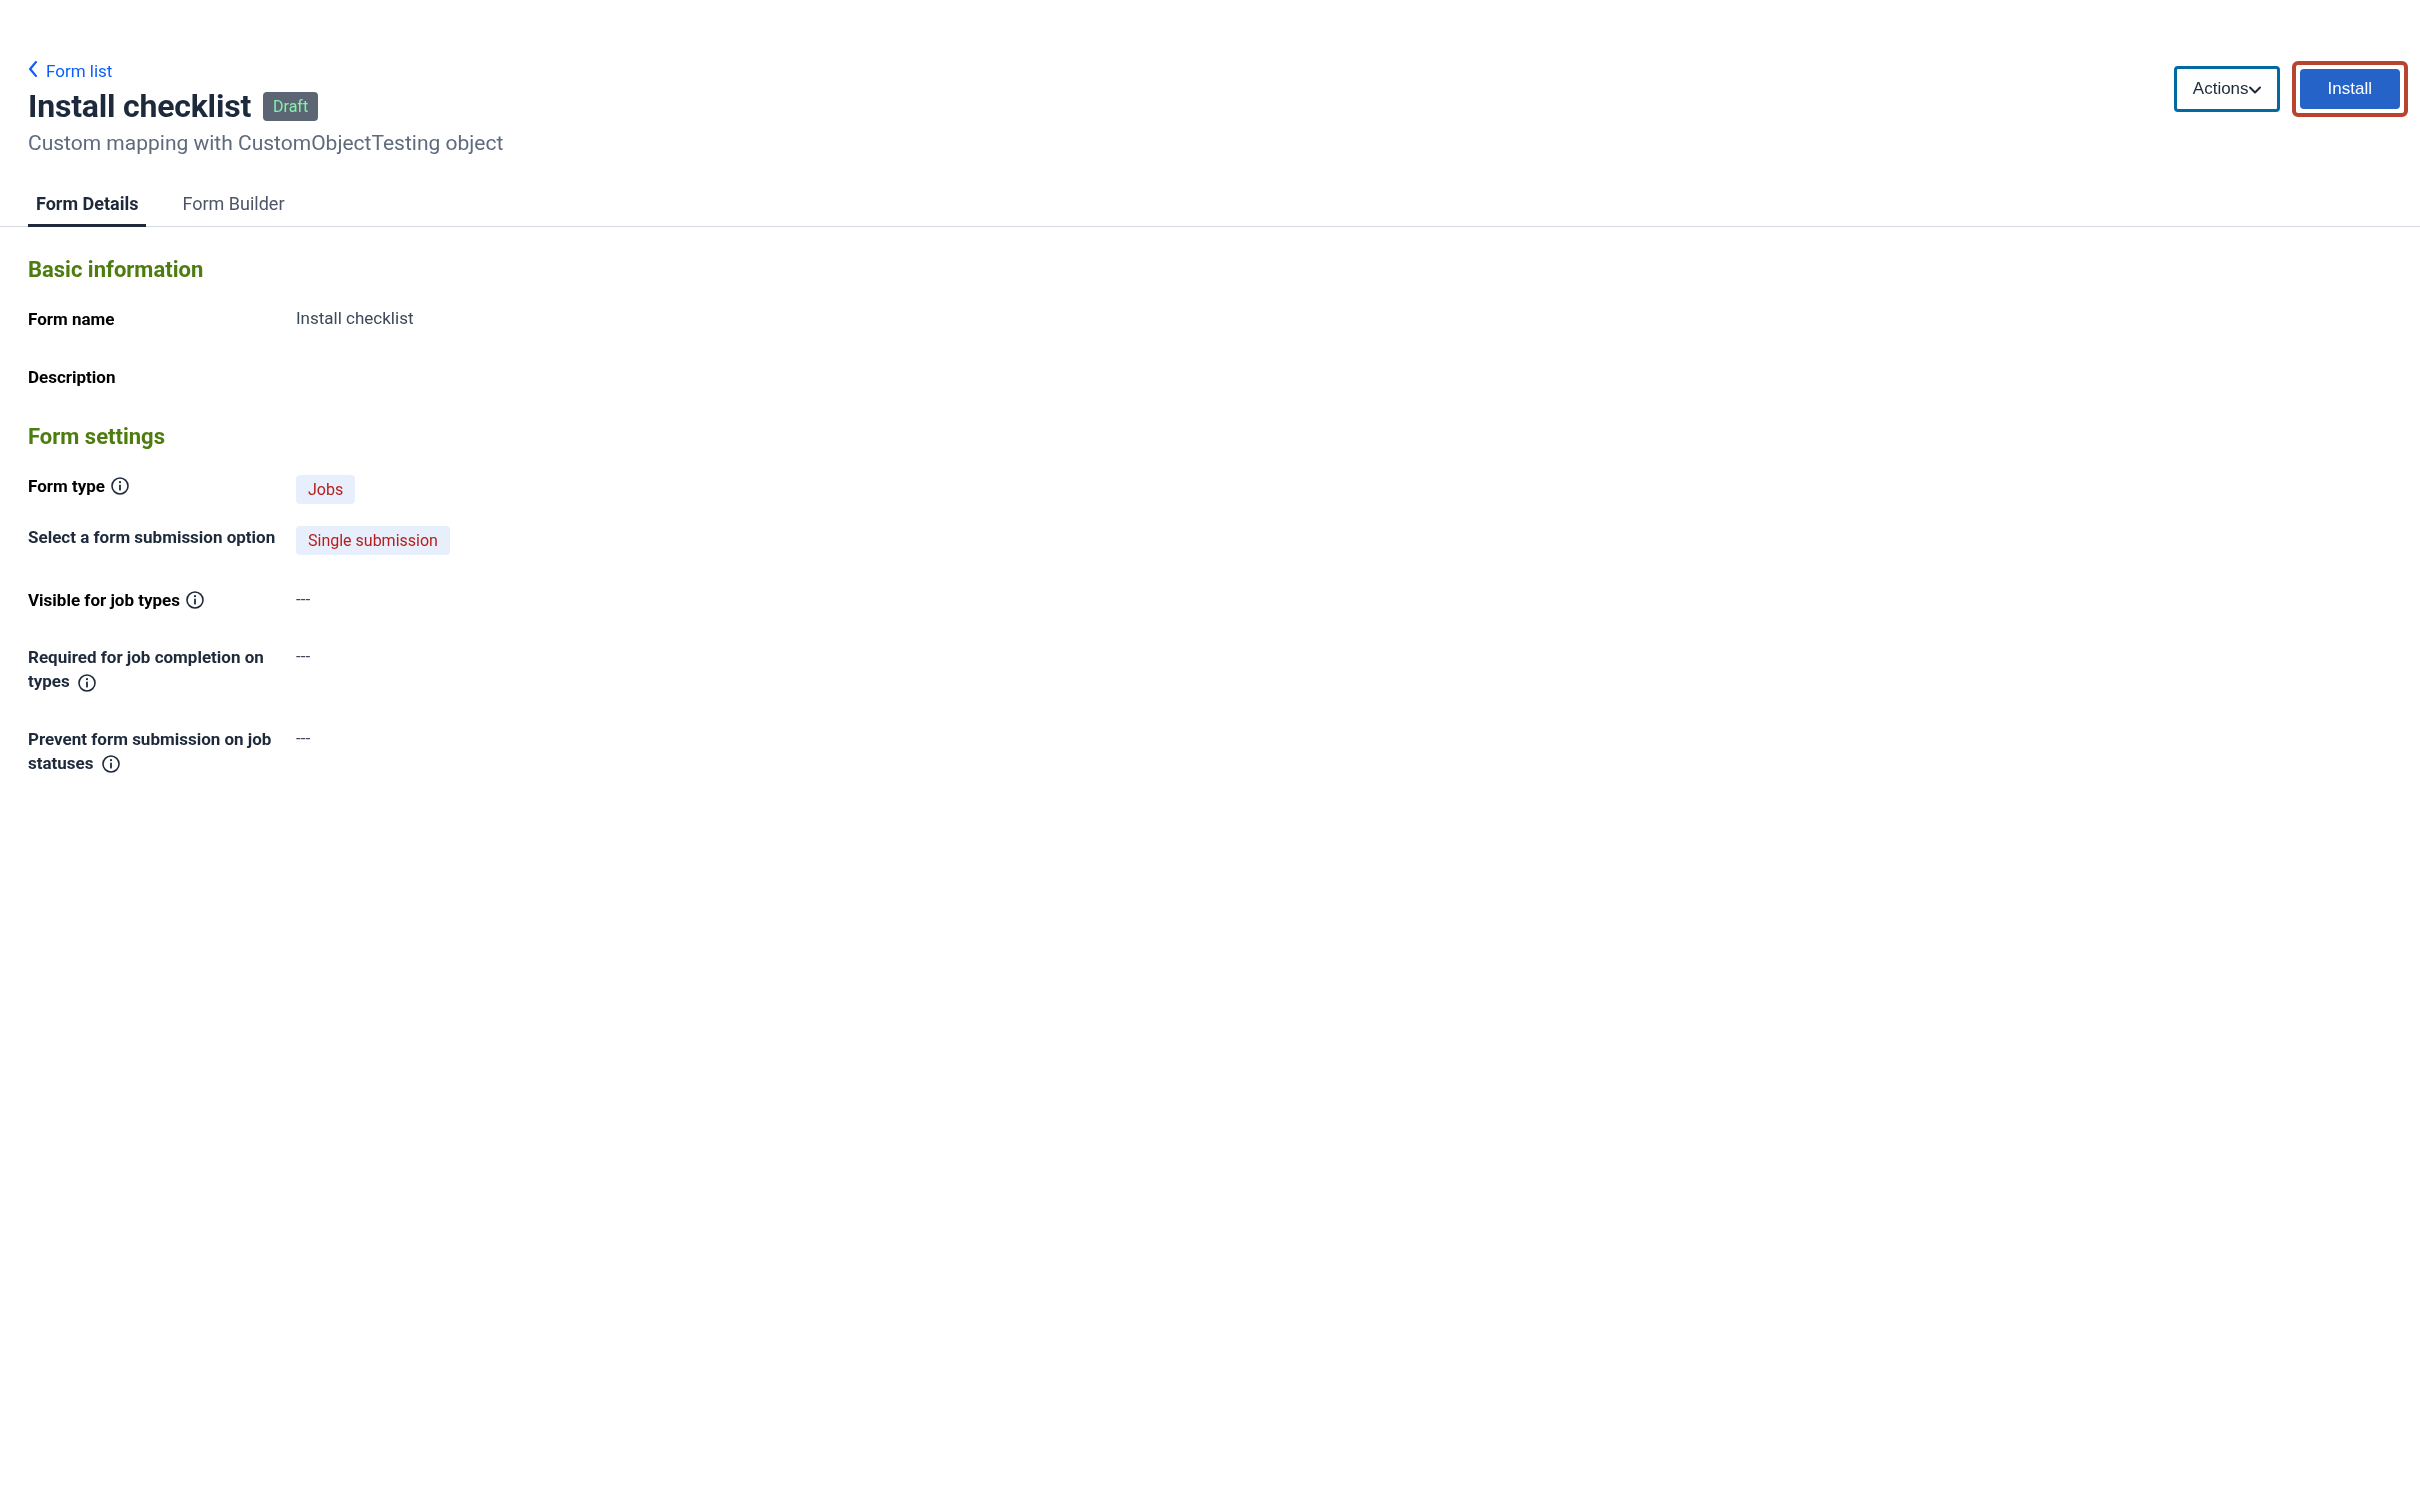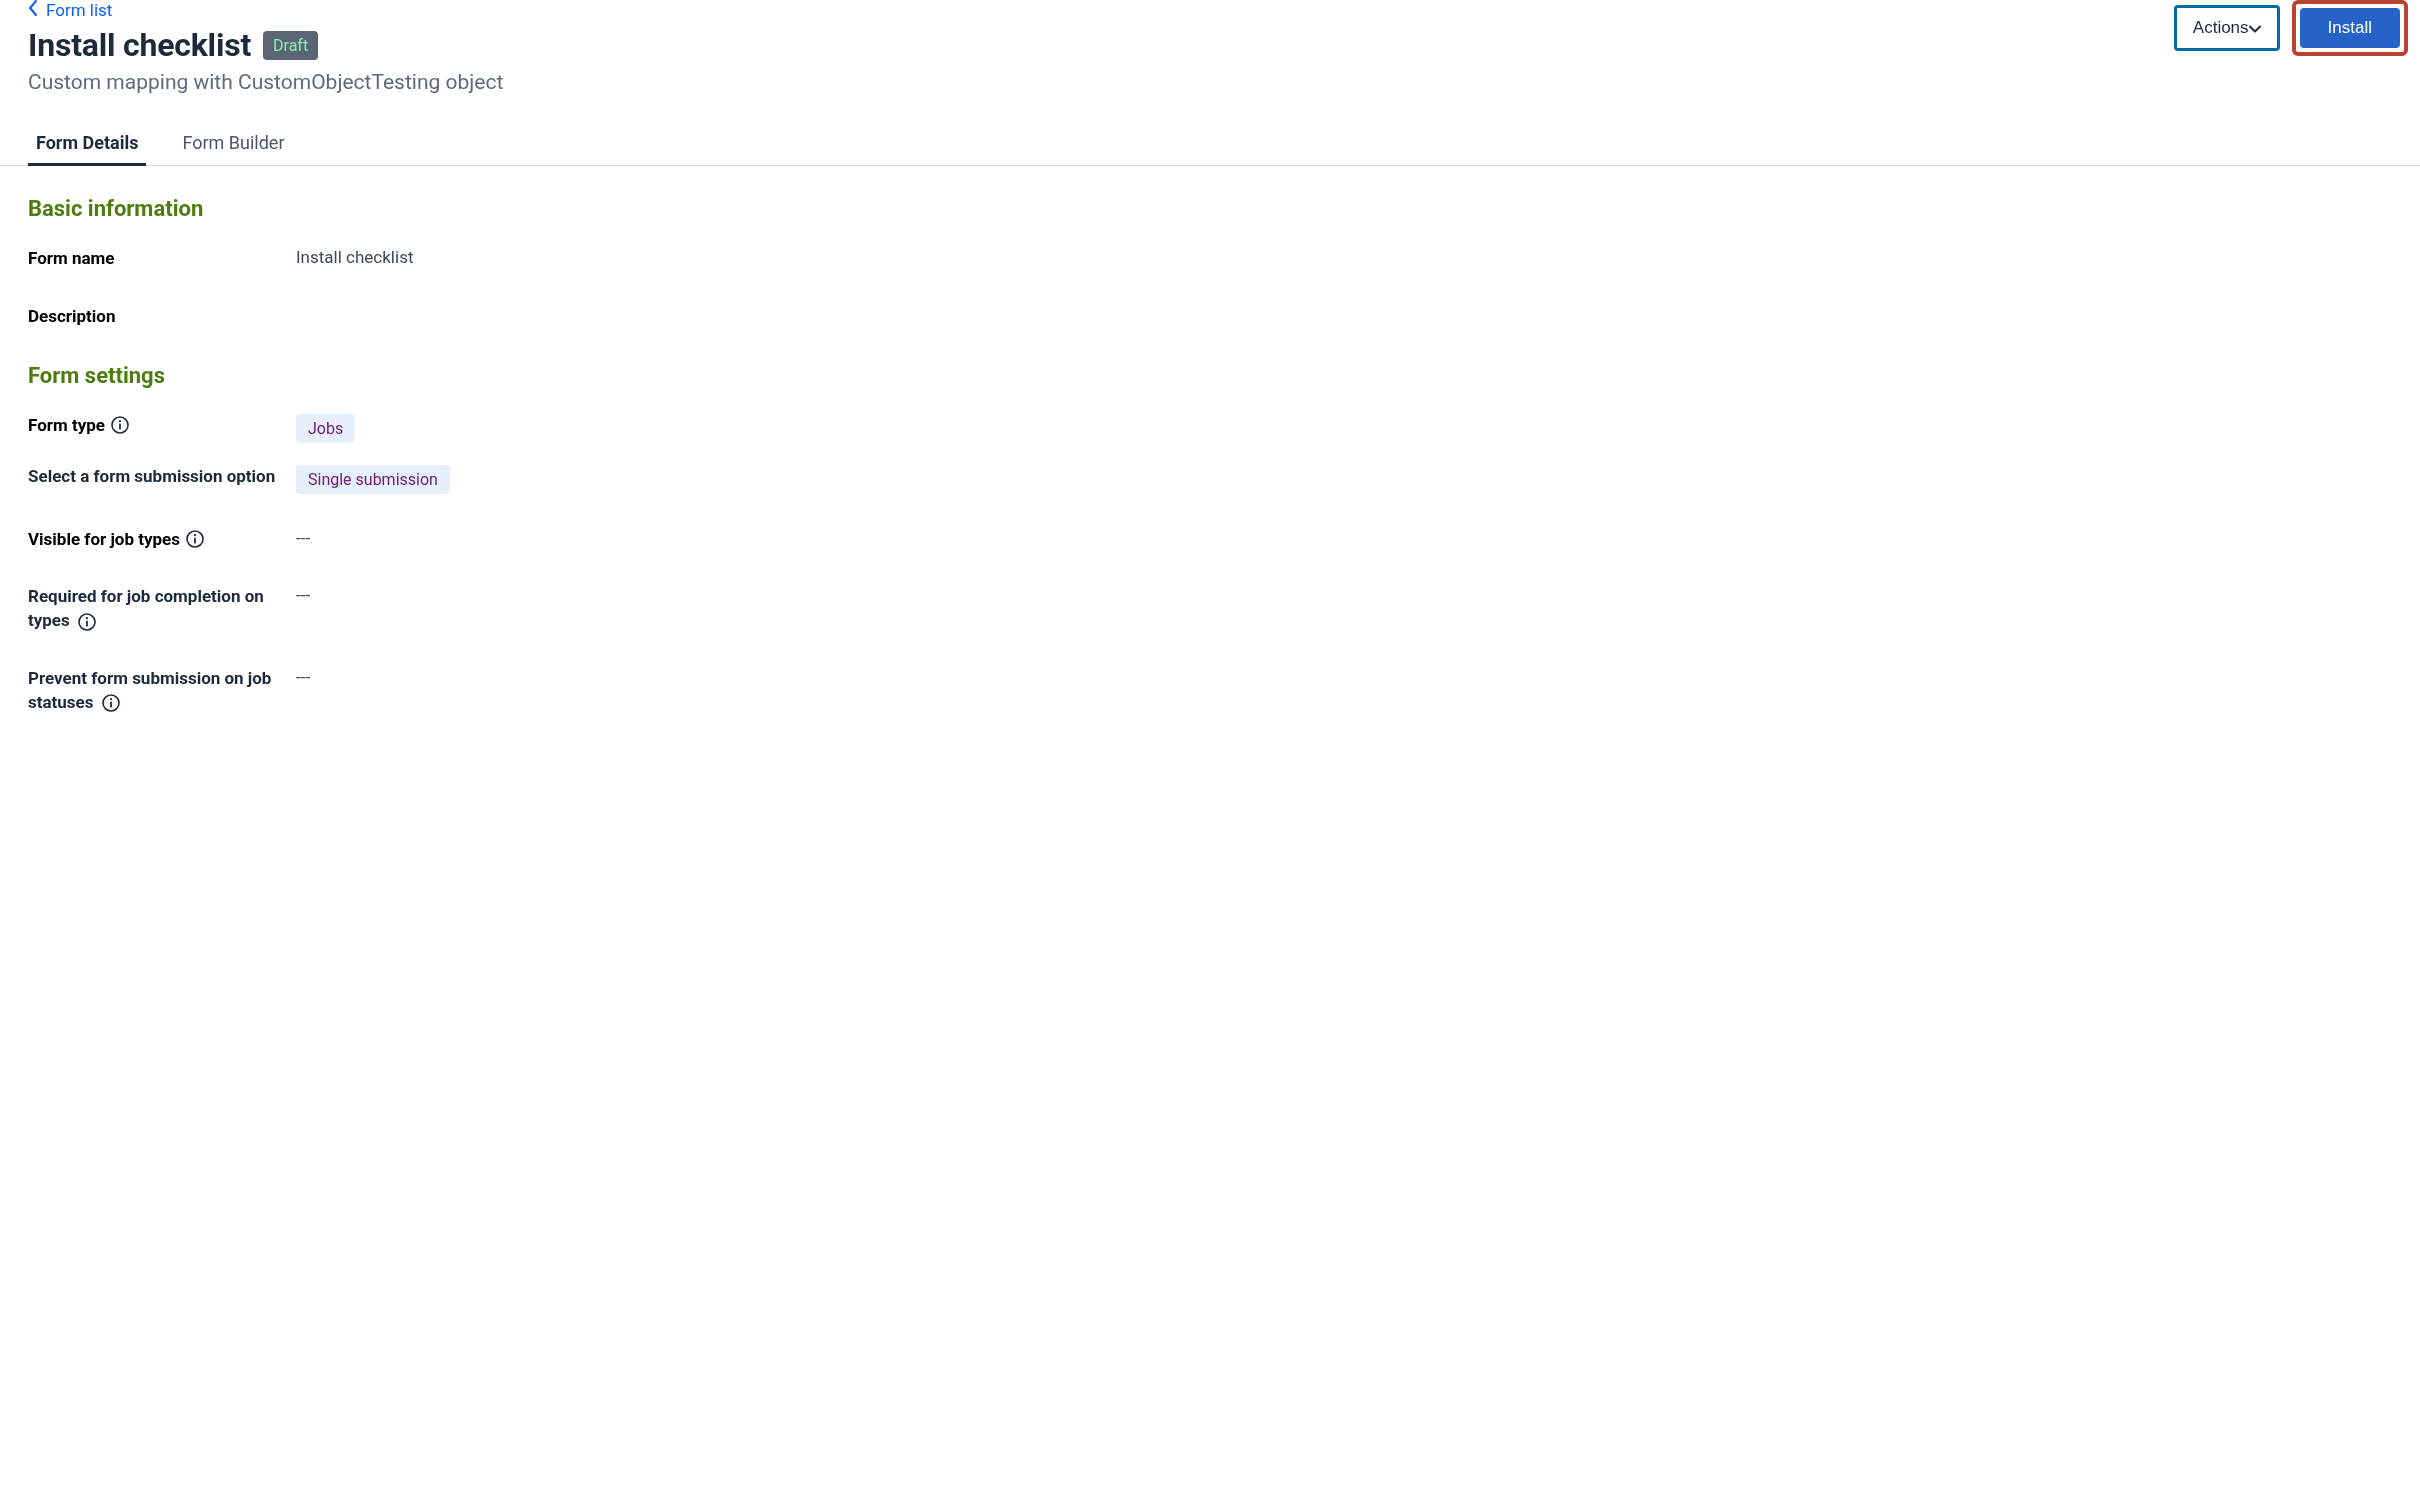--- a/index.html
+++ b/index.html
@@ -6,20 +6,22 @@
       margin: 0;
       padding: 0;
       box-sizing: border-box;
     }
     body {
       font-family: -apple-system, BlinkMacSystemFont, "Segoe UI", Roboto, Helvetica, Arial, sans-serif;
       color: #1e2a3b;
       background: #fff;
     }
     .page {
+      padding-top: 18px;
+      margin-top: 43px;
     }
     .header-area {
       padding-left: 28px;
       padding-right: 12px;
     }
     .top-row {
       display: flex;
       justify-content: space-between;
       align-items: flex-start;
     }
@@ -156,21 +158,21 @@
       flex-shrink: 0;
       vertical-align: middle;
     }
     .field-value {
       font-size: 17px;
       color: #3d4858;
     }
     .tag {
       display: inline-block;
       background: #e6effb;
-      color: #701a75;
+      color: #b91c1c;
       font-size: 16px;
       padding: 5px 12px;
       border-radius: 4px;
     }
     .section-title.settings {
       margin-top: 30px;
     }
     .field-row.compact {
       margin-bottom: 22px;
     }

